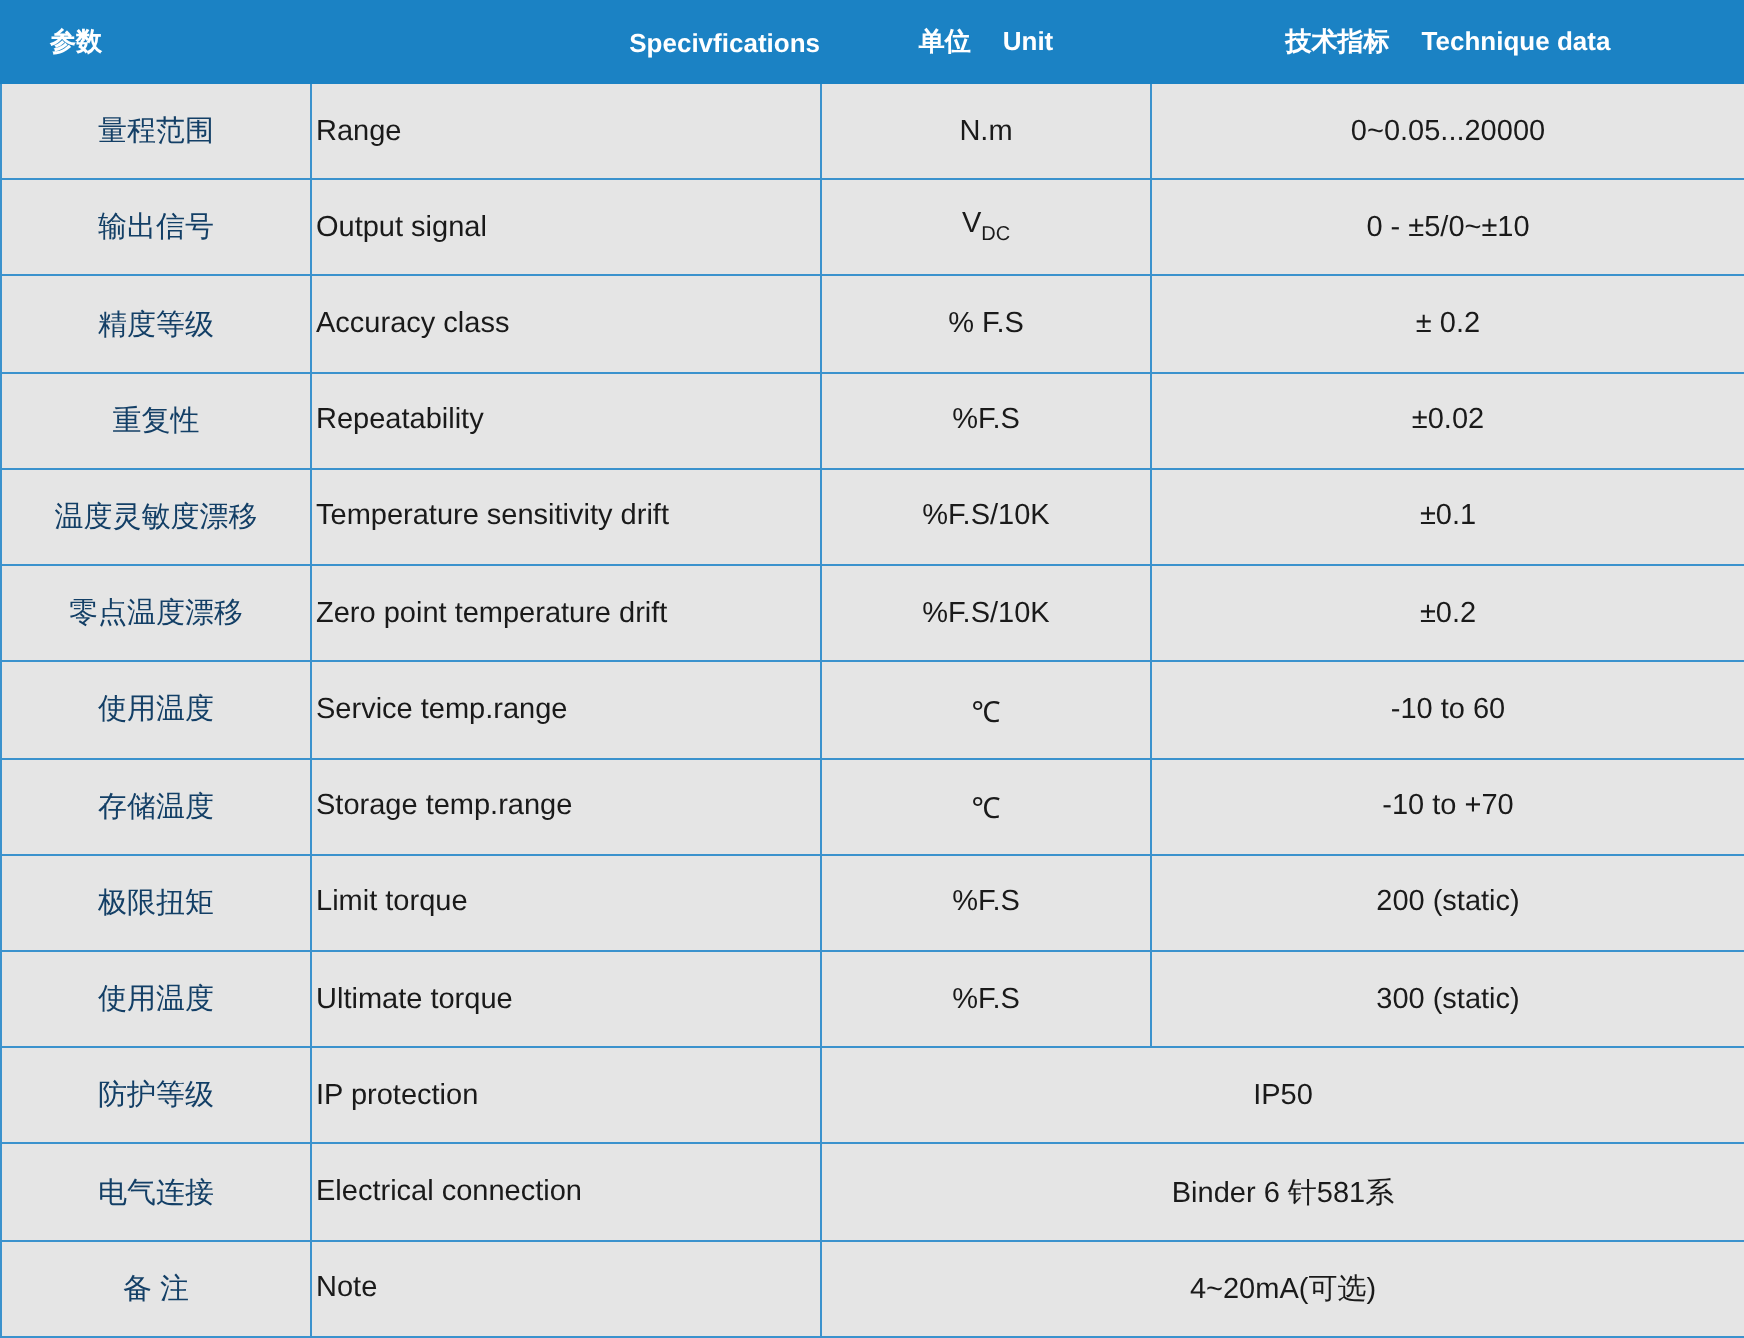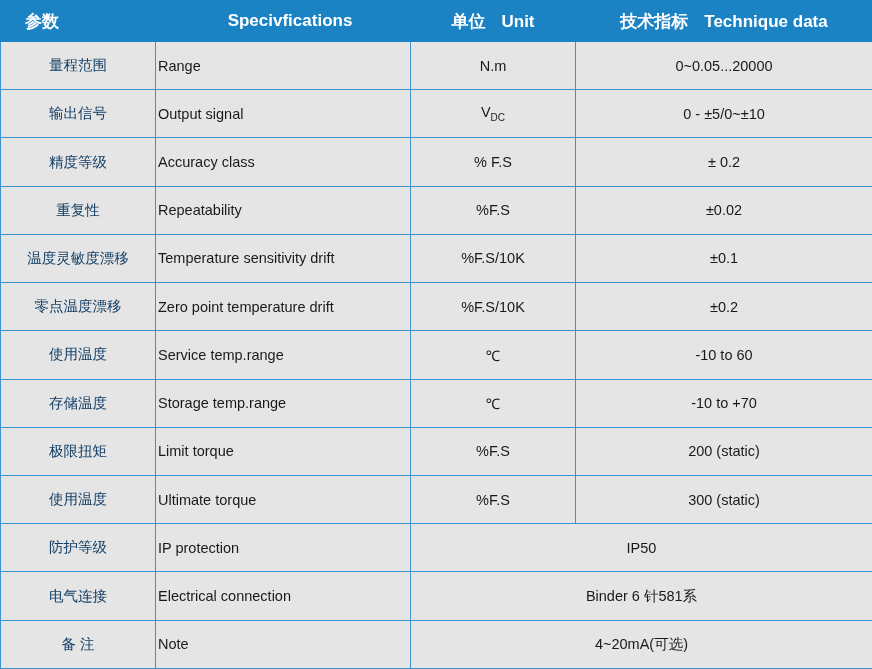--- a/index.html
+++ b/index.html
@@ -20,30 +20,30 @@
     height: 669px;
   }
   .spec-table col.c-param { width: 155px; }
   .spec-table col.c-spec  { width: 255px; }
   .spec-table col.c-unit  { width: 165px; }
   .spec-table col.c-data  { width: 297px; }
 
   .spec-table thead th {
     background: #1b82c4;
     color: #ffffff;
-    font-size: 17px;
+    font-size: 13px;
     font-weight: bold;
     height: 40px;
     padding: 0;
     border: 1px solid #1b82c4;
     text-align: center;
     vertical-align: middle;
   }
   .spec-table thead th.th-param { text-align: left; padding-left: 24px; }
-  .spec-table thead th.th-spec  { text-align: center; padding-left: 14px; }
+  .spec-table thead th.th-spec  { text-align: right; padding-left: 14px; }
   .spec-table thead th.th-unit  { }
   .spec-table thead th.th-data  { text-align: center; margin-top: 28px; }
   .th-inner {
     display: inline-flex;
     align-items: baseline;
     gap: 16px;
     white-space: nowrap;
   }
   .th-inner .cn { font-weight: bold; }
   .th-inner .en { font-weight: bold; }

